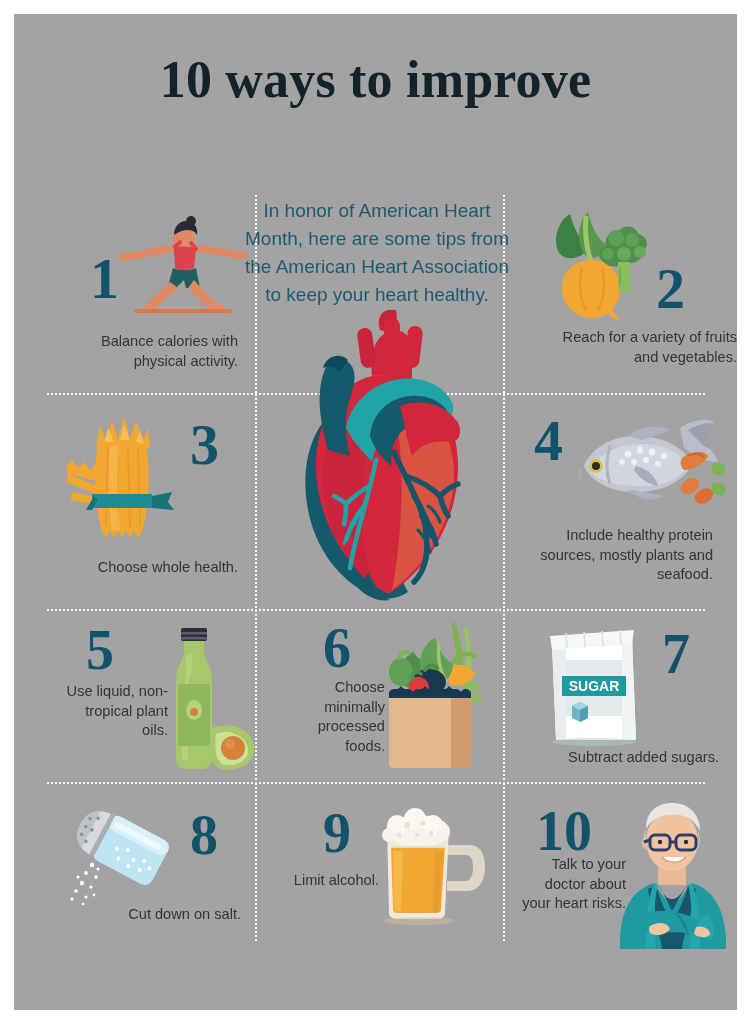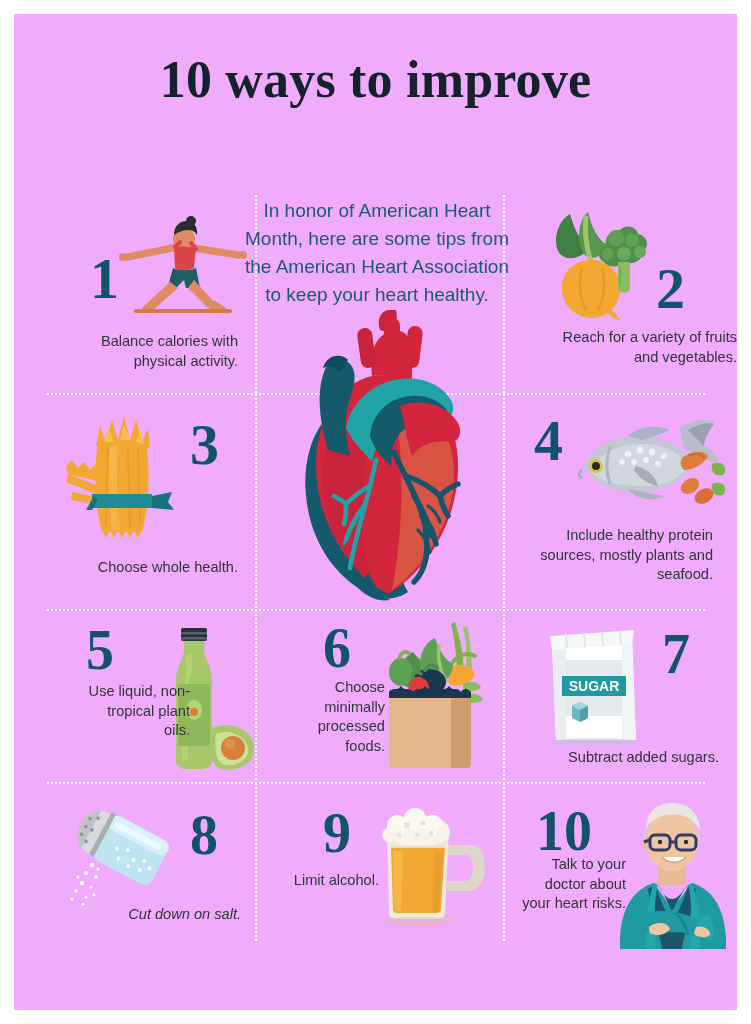--- a/index.html
+++ b/index.html
@@ -6,21 +6,21 @@
   body{
     width:751px;height:1024px;
     background:#ffffff;
     font-family:"Liberation Sans", sans-serif;
     overflow:hidden;
   }
   #poster{
     position:absolute;
     left:14px;top:14px;
     width:723px;height:996px;
-    background:#f0abfc;
+    background:#a3a3a3;
     overflow:hidden;
   }
   
   .gline{position:absolute;pointer-events:none;}
   .gline.h{
     height:2px;left:32px;right:32px;
     background-image:radial-gradient(circle, #ffffff 0 0.9px, transparent 1.2px);
     background-size:4px 2px;background-repeat:repeat-x;
     opacity:.9;
   }
@@ -298,21 +298,21 @@
         <rect x="24" y="60" width="32" height="62" rx="2" fill="#8fb85a"></rect>
         <ellipse cx="40" cy="86" rx="8" ry="10" fill="#b6d37c"></ellipse>
         <circle cx="40" cy="88" r="4" fill="#d9803a"></circle>
 
         <path d="M58 104 C78 96 98 106 100 122 C102 138 88 146 72 146 C60 146 56 134 56 122 Z" fill="#a8c76a"></path>
         <path d="M62 110 C76 104 92 112 94 124 C96 136 84 142 72 141 C62 140 60 126 62 110 Z" fill="#cbe099"></path>
         <ellipse cx="79" cy="124" rx="12" ry="12" fill="#d9803a"></ellipse>
         <ellipse cx="76" cy="120" rx="5" ry="5" fill="#e09a55" opacity=".7"></ellipse>
       </svg>
     </div>
-    <div class="cap" style="left:16px;top:66px;width:110px;margin-left:22px;">Use liquid, non-tropical plant oils.</div>
+    <div class="cap" style="left:16px;top:66px;width:110px;">Use liquid, non-tropical plant oils.</div>
   </div>
 
   <div class="cell" style="left:253px;top:602px;width:224px;height:162px;">
     <div class="num" style="left:56px;top:4px;font-size:56px;">6</div>
     <div class="art" style="left:112px;top:6px;width:112px;height:148px;">
       <svg viewBox="0 0 112 148" width="112" height="148">
 
         <path d="M76 0 C82 18 86 40 84 58 L78 58 C78 38 76 18 72 2 Z" fill="#7fb24f"></path>
         <path d="M88 4 C92 22 94 42 92 58 L86 58 C88 40 88 20 84 6 Z" fill="#98c264"></path>
 
@@ -421,21 +421,21 @@
             <circle cx="12" cy="84" r="1.8"></circle>
           <circle cx="22" cy="90" r="1.6"></circle>
             <circle cx="34" cy="62" r="1.5"></circle>
             <circle cx="14" cy="70" r="1.5"></circle>
           <circle cx="30" cy="88" r="1.4"></circle>
             <circle cx="8" cy="92" r="1.5"></circle>
             <circle cx="19" cy="97" r="1.3"></circle>
         </g>
       </svg>
     </div>
-    <div class="cap" style="left:14px;top:116px;width:185px;font-style:italic;">Cut down on salt.</div>
+    <div class="cap" style="left:14px;top:116px;width:185px;">Cut down on salt.</div>
   </div>
 
   <div class="cell" style="left:253px;top:775px;width:224px;height:150px;">
     <div class="num" style="left:56px;top:16px;font-size:56px;">9</div>
     <div class="art" style="left:104px;top:16px;width:120px;height:120px;">
       <svg viewBox="0 0 120 120" width="120" height="120">
 
         <path d="M76 40 L98 40 C110 40 114 50 114 62 C114 76 108 86 96 86 L76 86 L76 76 L94 76 C100 76 102 70 102 62 C102 54 100 50 94 50 L76 50 Z" fill="#ddd6c9"></path>
 
         <path d="M16 22 L78 22 L74 108 C74 112 70 114 66 114 L26 114 C22 114 18 112 18 108 Z" fill="#efe9dd"></path>

